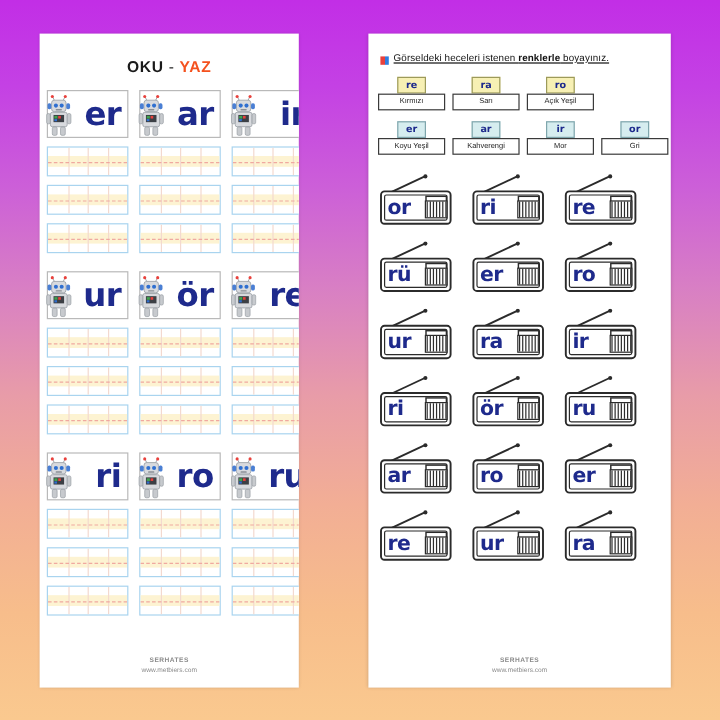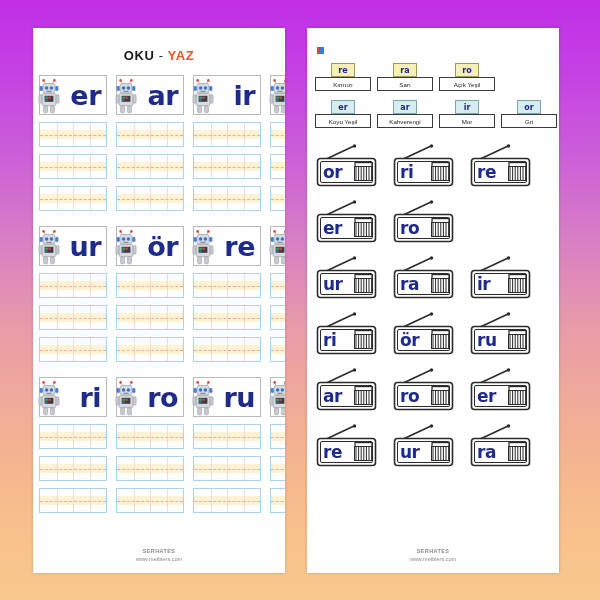--- a/index.html
+++ b/index.html
@@ -23,21 +23,21 @@
 
   
   .page {
     position: absolute;
     background: #ffffff;
     overflow: hidden;
     box-shadow: 0 0 3px rgba(0,0,0,0.18);
   }
   #page-left {
     left: 33px; top: 28px;
-    width: 252px; height: 545px;
+    width: 216px; height: 545px;
   }
   #page-right {
     left: 307px; top: 28px;
     width: 252px; height: 545px;
   }
 
   
   .oku-title {
     text-align: center;
     margin-top: 20px;
@@ -776,20 +776,23 @@
   <div class="footer">
     <div class="brand">SERHATES</div>
     <div class="url">www.metbiers.com</div>
   </div>
 </div>
 
 <div class="page" id="page-right">
 
   <div class="rt-head">
     <span class="bullet"></span>
+    <span class="htxt">
+      <span>Görseldeki heceleri istenen </span><b>renklerle</b><span> boyayınız.</span>
+    </span>
   </div>
 
   <div id="legend-container">
       <div class="legend-row">
         <div class="legend-item">
           <div class="legend-chip y">re</div>
        <div class="legend-name">Kırmızı</div>
         </div>
         <div class="legend-item">
           <div class="legend-chip y">ra</div>
@@ -887,20 +890,38 @@
     <rect x="41" y="18.6" width="17" height="4.4" fill="#ffffff" stroke="#2b2b2b" stroke-width="1.2"></rect>
     <rect x="40.5" y="22.5" width="18" height="14" fill="#ffffff" stroke="#2b2b2b" stroke-width="1"></rect>
     <line x1="42" y1="23" x2="42" y2="36" stroke="#2b2b2b" stroke-width="1"></line>
             <line x1="44.6" y1="23" x2="44.6" y2="36" stroke="#2b2b2b" stroke-width="1"></line>
             <line x1="47.2" y1="23" x2="47.2" y2="36" stroke="#2b2b2b" stroke-width="1"></line>
             <line x1="49.8" y1="23" x2="49.8" y2="36" stroke="#2b2b2b" stroke-width="1"></line>
             <line x1="52.4" y1="23" x2="52.4" y2="36" stroke="#2b2b2b" stroke-width="1"></line>
             <line x1="55" y1="23" x2="55" y2="36" stroke="#2b2b2b" stroke-width="1"></line>
             <line x1="57.6" y1="23" x2="57.6" y2="36" stroke="#2b2b2b" stroke-width="1"></line>
   </svg>
+          <span class="radio-syl">rü</span>
+        </div>
+        <div class="radio-cell">
+          <svg width="68" height="48" viewBox="0 0 68 48">
+    <line x1="8" y1="17" x2="40" y2="2" stroke="#2b2b2b" stroke-width="1.6"></line>
+    <circle cx="40.5" cy="2" r="1.7" fill="#2b2b2b"></circle>
+    <rect x="3.5" y="14.5" width="58" height="27" rx="3" fill="#ffffff" stroke="#2b2b2b" stroke-width="1.6"></rect>
+    <rect x="6.5" y="17.5" width="52" height="21" rx="1.5" fill="#ffffff" stroke="#2b2b2b" stroke-width="1"></rect>
+    <rect x="41" y="18.6" width="17" height="4.4" fill="#ffffff" stroke="#2b2b2b" stroke-width="1.2"></rect>
+    <rect x="40.5" y="22.5" width="18" height="14" fill="#ffffff" stroke="#2b2b2b" stroke-width="1"></rect>
+    <line x1="42" y1="23" x2="42" y2="36" stroke="#2b2b2b" stroke-width="1"></line>
+            <line x1="44.6" y1="23" x2="44.6" y2="36" stroke="#2b2b2b" stroke-width="1"></line>
+            <line x1="47.2" y1="23" x2="47.2" y2="36" stroke="#2b2b2b" stroke-width="1"></line>
+            <line x1="49.8" y1="23" x2="49.8" y2="36" stroke="#2b2b2b" stroke-width="1"></line>
+            <line x1="52.4" y1="23" x2="52.4" y2="36" stroke="#2b2b2b" stroke-width="1"></line>
+            <line x1="55" y1="23" x2="55" y2="36" stroke="#2b2b2b" stroke-width="1"></line>
+            <line x1="57.6" y1="23" x2="57.6" y2="36" stroke="#2b2b2b" stroke-width="1"></line>
+  </svg>
           <span class="radio-syl">er</span>
         </div>
         <div class="radio-cell">
           <svg width="68" height="48" viewBox="0 0 68 48">
     <line x1="8" y1="17" x2="40" y2="2" stroke="#2b2b2b" stroke-width="1.6"></line>
     <circle cx="40.5" cy="2" r="1.7" fill="#2b2b2b"></circle>
     <rect x="3.5" y="14.5" width="58" height="27" rx="3" fill="#ffffff" stroke="#2b2b2b" stroke-width="1.6"></rect>
     <rect x="6.5" y="17.5" width="52" height="21" rx="1.5" fill="#ffffff" stroke="#2b2b2b" stroke-width="1"></rect>
     <rect x="41" y="18.6" width="17" height="4.4" fill="#ffffff" stroke="#2b2b2b" stroke-width="1.2"></rect>
     <rect x="40.5" y="22.5" width="18" height="14" fill="#ffffff" stroke="#2b2b2b" stroke-width="1"></rect>

